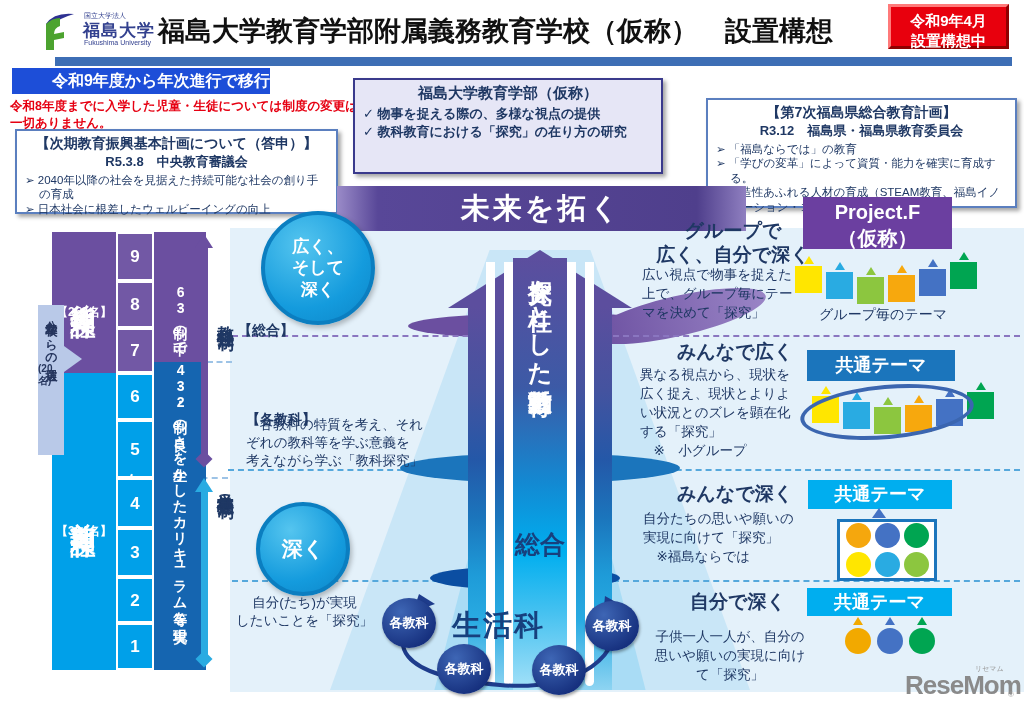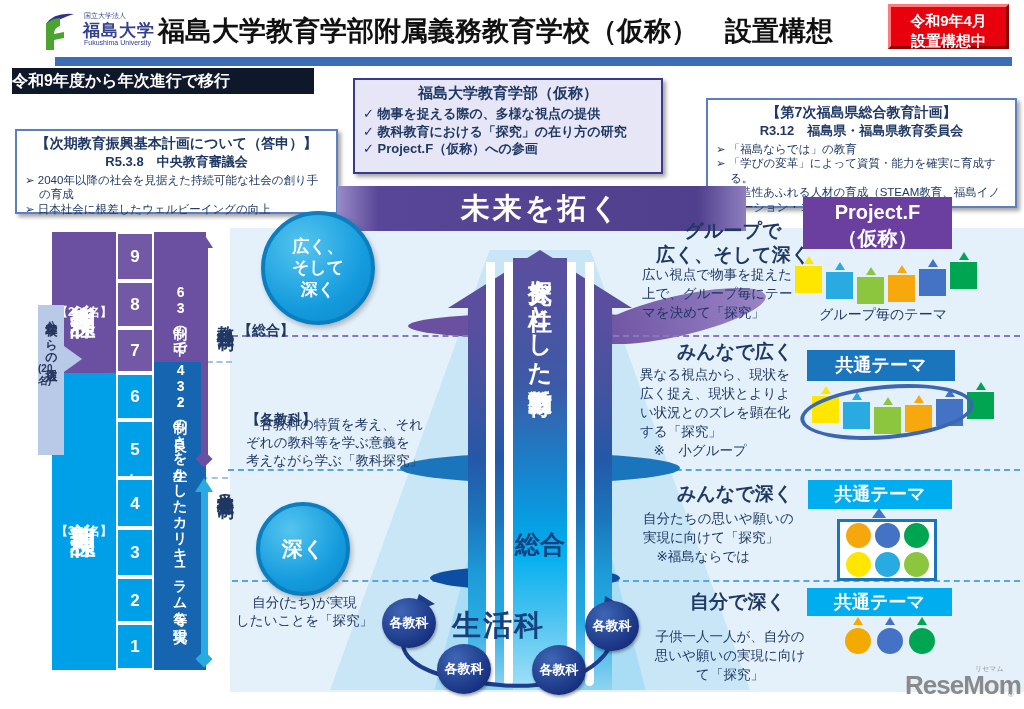--- a/index.html
+++ b/index.html
@@ -15,22 +15,22 @@
   .badge{left:888px;top:4px;width:121px;height:45px;background:#E8000D;color:#fff;
          border-style:solid;border-width:3px;border-color:#ff7a7a #8f0000 #8f0000 #ff7a7a;
          font-size:15px;font-weight:bold;text-align:center;line-height:1.35;padding-top:4px;box-sizing:border-box;}
   .bluebar{left:55px;top:57px;width:957px;height:9px;background:#3D6EB5;}
   .logo-mark{left:44px;top:10px;}
   .org-small{left:84px;top:11px;font-size:7px;color:#33418F;}
   .org-name{left:83px;top:19px;font-size:17px;font-weight:bold;color:#33418F;letter-spacing:1px;}
   .org-en{left:84px;top:39px;font-size:7px;color:#33418F;}
 
   
-  .red-banner{left:12px;top:68px;width:302px;height:26px;background:#0f172a;color:#fff;
-              font-weight:bold;font-size:16px;text-align:left;line-height:26px;}
+  .red-banner{left:12px;top:68px;width:258px;height:26px;background:#1d4ed8;color:#fff;
+              font-weight:bold;font-size:16px;text-align:right;line-height:26px;}
   .red-note{left:10px;top:98px;width:360px;color:#E60012;font-weight:bold;font-size:12.5px;line-height:1.35;}
 
   
   .ibox{box-sizing:border-box;background:#fff;border:2px solid #5B7FBF;padding:4px 8px;box-shadow:3px 3px 4px rgba(0,0,0,.35);}
   .ibox h4{margin:0;font-size:14px;text-align:center;color:#1F3864;}
   .ibox h5{margin:0;font-size:13px;text-align:center;color:#1F3864;}
   .ibox ul{margin:2px 0 0 0;padding:0;list-style:none;}
   .ibox li{font-size:11.5px;color:#1F3864;line-height:1.25;padding-left:14px;text-indent:-14px;}
   .box-mext{left:15px;top:129px;width:323px;height:85px;}
   .box-faculty{left:353px;top:78px;width:310px;height:96px;background:#E6E6F6;border-color:#3A3A8C;}
@@ -193,36 +193,37 @@
   </svg>
   <div class="abs org-small">国立大学法人</div>
   <div class="abs org-name">福島大学</div>
   <div class="abs org-en">Fukushima University</div>
   <div class="abs title">福島大学教育学部附属義務教育学校（仮称）　設置構想</div>
   <div class="abs badge ml">令和9年4月
 設置構想中</div>
   <div class="abs bluebar"></div>
 
   <div class="abs red-banner">令和9年度から年次進行で移行</div>
+  <div class="abs red-note ml">令和8年度までに入学した児童・生徒については制度の変更は
+一切ありません。</div>
 
   <div class="abs ibox box-mext">
     <h4>【次期教育振興基本計画について（答申）】</h4>
     <h5>R5.3.8　中央教育審議会</h5>
     <ul>
       <li>➢ 2040年以降の社会を見据えた持続可能な社会の創り手の育成</li>
       <li>➢ 日本社会に根差したウェルビーイングの向上</li>
     </ul>
   </div>
 
   <div class="abs ibox box-faculty">
     <h4 style="font-size:15px;">福島大学教育学部（仮称）</h4>
     <ul>
       <li>✓ 物事を捉える際の、多様な視点の提供</li>
       <li>✓ 教科教育における「探究」の在り方の研究</li>
-      <li>✓ Project.F（仮称）への参画</li>
     </ul>
   </div>
 
   <div class="abs ibox box-pref">
     <h4>【第7次福島県総合教育計画】</h4>
     <h5>R3.12　福島県・福島県教育委員会</h5>
     <ul>
       <li>➢ 「福島ならでは」の教育</li>
       <li>➢ 「学びの変革」によって資質・能力を確実に育成する。</li>
       <li>➢ 創造性あふれる人材の育成（STEAM教育、福島イノベーション・コースト構想）</li>
@@ -299,21 +300,21 @@
 
   <div class="abs h-label" style="left:238px;top:322px;">【総合】</div>
   <div class="abs h-label" style="left:246px;top:411px;text-align:center;">【各教科】</div>
   <div class="abs note-txt ml" style="left:246px;top:416px;width:190px;">　各教科の特質を考え、それ
 ぞれの教科等を学ぶ意義を
 考えながら学ぶ「教科探究」</div>
   <div class="abs note-txt ml c" style="left:222px;top:594px;width:165px;">自分(たち)が実現
 したいことを「探究」</div>
 
   <div class="abs sec-h ml" style="left:648px;top:219px;width:170px;">グループで
-広く、そして深く</div>
+広く、自分で深く</div>
   <div class="abs sec-b ml" style="left:642px;top:266px;width:170px;">広い視点で物事を捉えた
 上で、グループ毎にテー
 マを決めて「探究」</div>
   <div class="abs pbox ml">Project.F
 （仮称）</div>
   <div class="abs sq-row st1" style="left:795px;top:262px;">
       <div style="--c: #FFE600;"></div>
       <div style="--c: #29ABE2;"></div>
       <div style="--c: #8CC63F;"></div>
       <div style="--c: #F7A80D;"></div>

